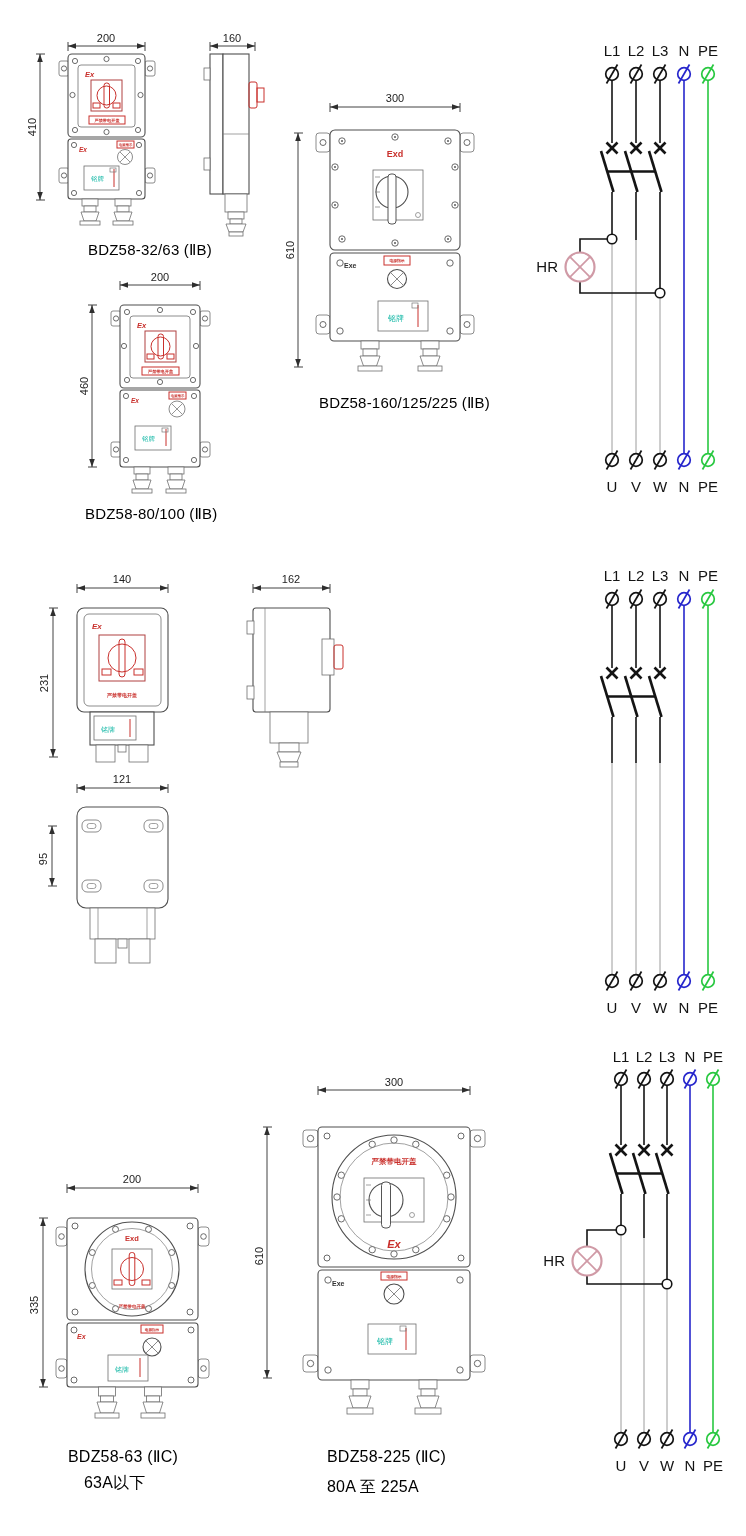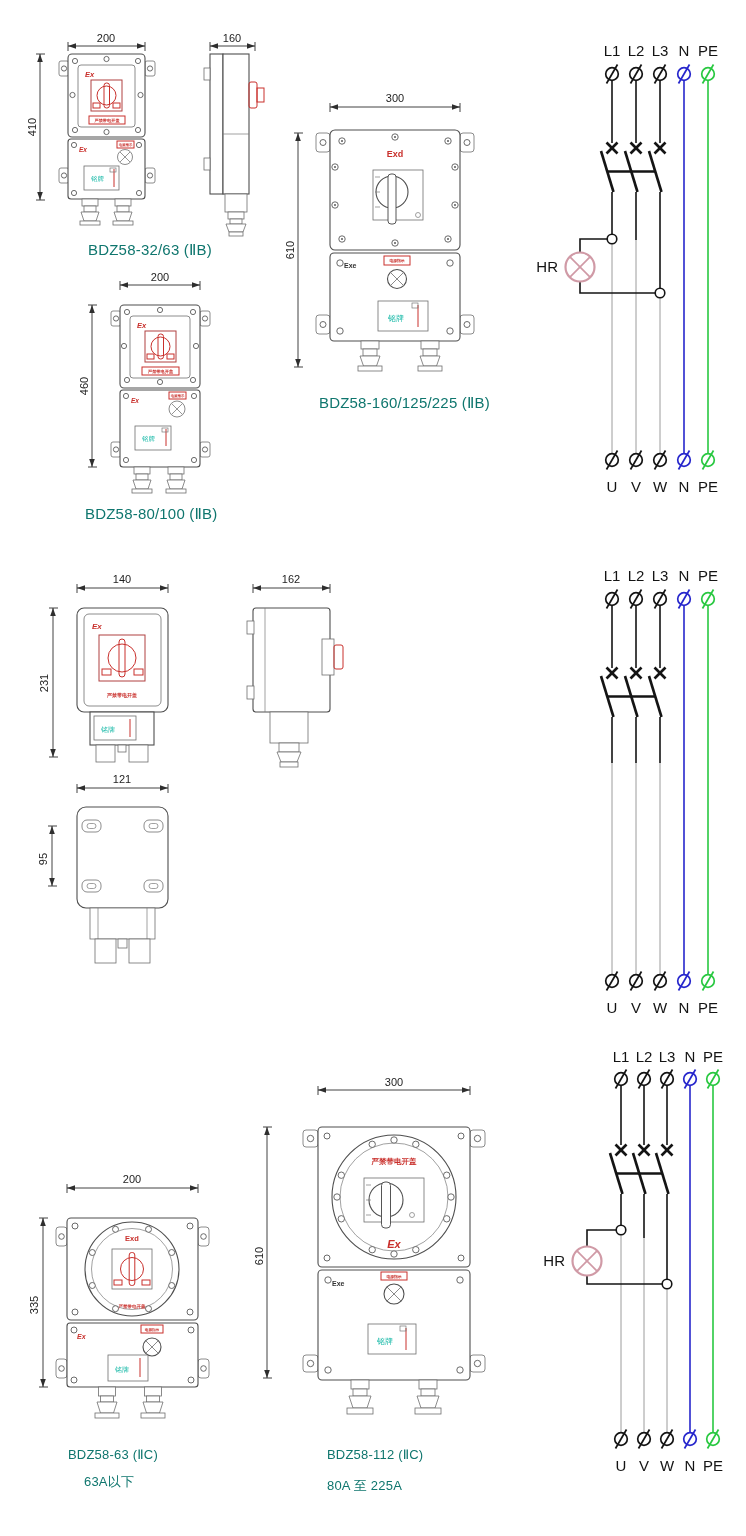--- a/index.html
+++ b/index.html
@@ -1,21 +1,21 @@
 <!DOCTYPE html>
 <html><head>
 <meta charset="utf-8">
 <style>
 *{margin:0;padding:0;box-sizing:border-box}
 html,body{background:#fff}
 #canvas{position:relative;width:746px;height:1536px;background:#ffffff;font-family:"Liberation Sans",sans-serif;overflow:hidden}
 .abs{position:absolute}
-.caption{position:absolute;font-size:15px;color:#0f766e;letter-spacing:.2px;white-space:nowrap}
+.caption{position:absolute;font-size:15px;color:#000000;letter-spacing:.2px;white-space:nowrap}
 .caption.big{font-size:23px;letter-spacing:1px}
-.caption.sub{font-size:13px}
+.caption.sub{font-size:16px}
 svg{display:block;overflow:visible}
 svg text{font-family:"Liberation Sans",sans-serif}
 .o{fill:#fff;stroke:#4f4f4f;stroke-width:1.1}
 .on{fill:none;stroke:#4f4f4f;stroke-width:1.1}
 .o2{fill:#fff;stroke:#6e6e6e;stroke-width:.8}
 .thin{fill:none;stroke:#787878;stroke-width:.7}
 .bolt{fill:#fff;stroke:#5a5a5a;stroke-width:.9}
 .dot{fill:#5a5a5a}
 .dml{stroke:#2e2e2e;stroke-width:.9}
 .arr{fill:#2e2e2e}
@@ -592,21 +592,21 @@
         <rect class="o2" x="93" y="313" width="14" height="7"></rect>
     <path class="o2" d="M89 320 h22 l-4 12 h-14 Z"></path>
         <rect class="o2" x="87" y="332" width="26" height="6"></rect>
     <rect class="o2" x="159" y="304" width="18" height="9"></rect>
         <rect class="o2" x="161" y="313" width="14" height="7"></rect>
     <path class="o2" d="M157 320 h22 l-4 12 h-14 Z"></path>
         <rect class="o2" x="155" y="332" width="26" height="6"></rect>
   </g>
 </svg>
 
-<div class="caption sub" style="left:327px;top:1447px">BDZ58-112 (ⅡC)</div>
+<div class="caption sub" style="left:327px;top:1447px">BDZ58-225 (ⅡC)</div>
 <div class="caption sub" style="left:327px;top:1477px">80A 至 225A</div>
 
 <svg class="abs" style="left:525px;top:40px" width="221" height="465" viewBox="0 0 221 465">
   <g>
     <text class="ctext" x="87" y="16" text-anchor="middle">L1</text>
     <text class="ctext" x="111" y="16" text-anchor="middle">L2</text>
     <text class="ctext" x="135" y="16" text-anchor="middle">L3</text>
     <text class="ctext" x="159" y="16" text-anchor="middle">N</text>
     <text class="ctext" x="183" y="16" text-anchor="middle">PE</text>
   </g>

